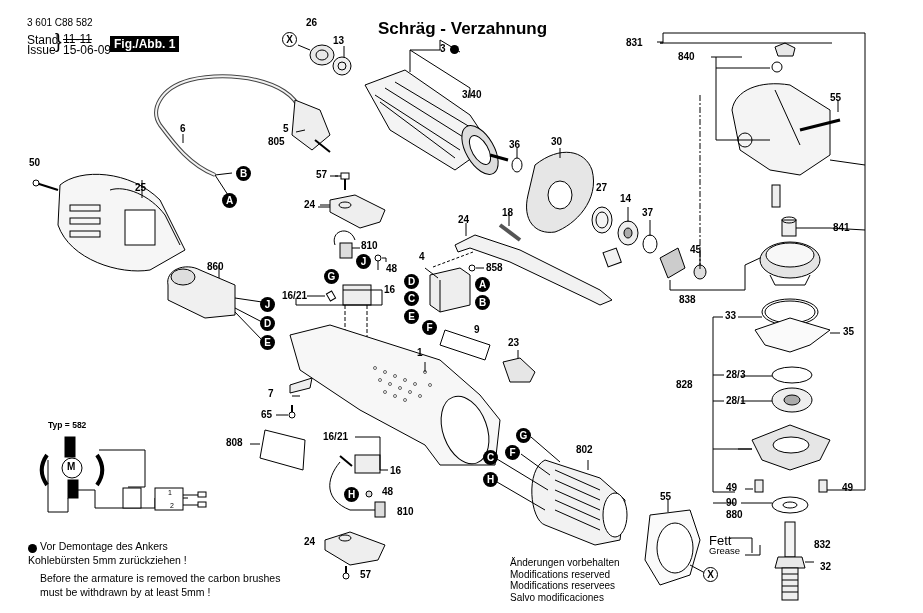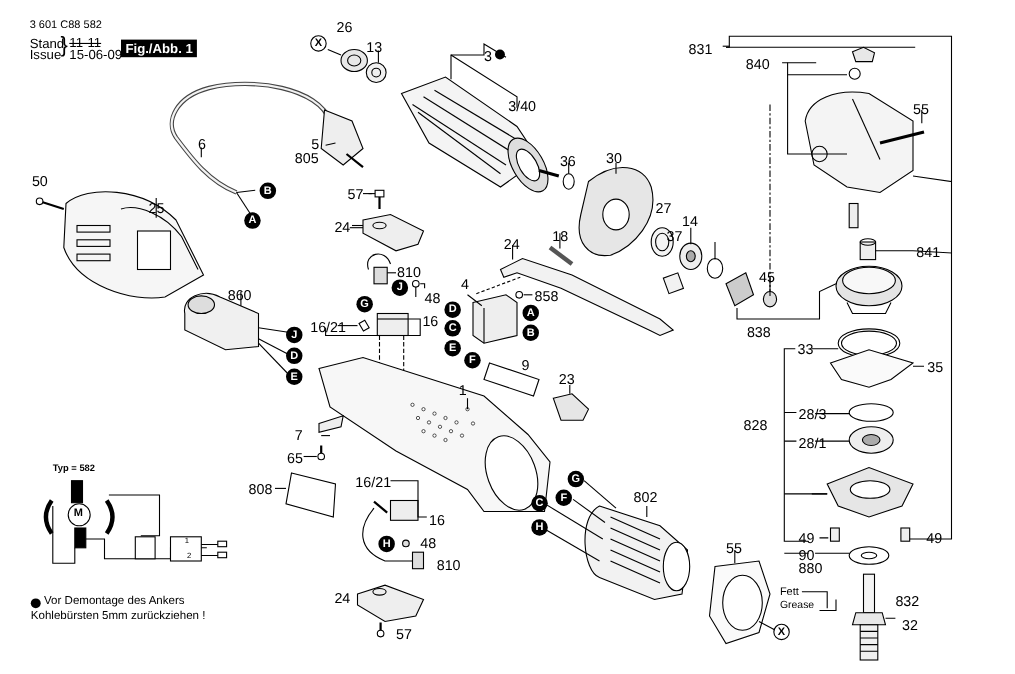--- a/index.html
+++ b/index.html
@@ -1,19 +1,19 @@
 <!DOCTYPE html>
 <html><head>
 <meta charset="utf-8">
 <style>
   html, body { margin: 0; padding: 0; background: #ffffff; }
   body { width: 923px; height: 613px; position: relative; overflow: hidden;
          font-family: "Liberation Sans", sans-serif; color: #000; }
   #stage { position: absolute; left: 0; top: 0; width: 923px; height: 613px; }
-  .lbl { position: absolute; font-weight: normal; font-size: 13px; line-height: 1; white-space: nowrap; }
+  .lbl { position: absolute; font-weight: bold; font-size: 10px; line-height: 1; white-space: nowrap; }
   .hdr { position: absolute; font-size: 12px; line-height: 1.05; }
   .title { position: absolute; left: 378px; top: 19px; font-size: 17px; font-weight: bold; }
   .fig { position: absolute; left: 110px; top: 36px; background: #000; color: #fff; font-weight: bold;
          font-size: 12px; padding: 1px 4px; }
   .badge { position: absolute; width: 15px; height: 15px; border-radius: 50%; background: #000; color: #fff;
            font-size: 10px; font-weight: bold; display: flex; align-items: center; justify-content: center; }
   .xcirc { position: absolute; width: 15px; height: 15px; border-radius: 50%; background: #fff; border: 1px solid #000;
            font-size: 10px; font-weight: bold; display: flex; align-items: center; justify-content: center; box-sizing: border-box; }
   .note { position: absolute; font-size: 10.5px; line-height: 1.3; }
   .mods { position: absolute; left: 510px; top: 557px; font-size: 10px; line-height: 1.15; }
@@ -348,38 +348,39 @@
     </g>
   </svg>
 
   <div class="hdr" style="left:27px;top:18px;font-size:10px">3 601 C88 582</div>
   <div class="hdr" style="left:27px;top:34px">Stand</div>
   <div class="hdr" style="left:63px;top:33px;text-decoration:line-through">11-11</div>
   <div class="hdr" style="left:27px;top:44px">Issue</div>
   <div class="hdr" style="left:63px;top:44px">15-06-09</div>
   <div class="hdr" style="left:55px;top:31px;font-size:20px;line-height:1">}</div>
   <div class="fig">Fig./Abb. 1</div>
+  <div class="title">Schräg - Verzahnung</div>
 
   <div class="lbl" style="left:306px;top:18px">26</div>
   <div class="lbl" style="left:333px;top:36px">13</div>
   <div class="lbl" style="left:440px;top:44px">3</div>
   <span style="position:absolute;left:450px;top:45px;width:9px;height:9px;border-radius:50%;background:#000"></span>
   <div class="lbl" style="left:462px;top:90px">3/40</div>
   <div class="lbl" style="left:180px;top:124px">6</div>
   <div class="lbl" style="left:283px;top:124px">5</div>
   <div class="lbl" style="left:268px;top:137px">805</div>
   <div class="lbl" style="left:29px;top:158px">50</div>
   <div class="lbl" style="left:135px;top:183px">25</div>
   <div class="lbl" style="left:316px;top:170px">57</div>
   <div class="lbl" style="left:304px;top:200px">24</div>
   <div class="lbl" style="left:509px;top:140px">36</div>
   <div class="lbl" style="left:551px;top:137px">30</div>
   <div class="lbl" style="left:596px;top:183px">27</div>
   <div class="lbl" style="left:620px;top:194px">14</div>
-  <div class="lbl" style="left:606px;top:208px">37</div>
+  <div class="lbl" style="left:642px;top:208px">37</div>
   <div class="lbl" style="left:458px;top:215px">24</div>
   <div class="lbl" style="left:502px;top:208px">18</div>
   <div class="lbl" style="left:361px;top:241px">810</div>
   <div class="lbl" style="left:386px;top:264px">48</div>
   <div class="lbl" style="left:207px;top:262px">860</div>
   <div class="lbl" style="left:282px;top:291px">16/21</div>
   <div class="lbl" style="left:384px;top:285px">16</div>
   <div class="lbl" style="left:419px;top:252px">4</div>
   <div class="lbl" style="left:486px;top:263px">858</div>
   <div class="lbl" style="left:474px;top:325px">9</div>
@@ -445,20 +446,28 @@
   <div class="badge" style="left:344px;top:487px">H</div>
 
   <div class="xcirc" style="left:282px;top:32px">X</div>
   <div class="xcirc" style="left:703px;top:567px">X</div>
 
   <div class="hdr" style="left:48px;top:421px;font-weight:bold;font-size:8.5px">Typ = 582</div>
   <div class="hdr" style="left:67px;top:462px;font-weight:bold;font-size:10px">M</div>
   <div class="hdr" style="left:168px;top:489px;font-size:7px">1</div>
   <div class="hdr" style="left:170px;top:502px;font-size:7px">2</div>
 
-  <div class="hdr" style="left:709px;top:534px;font-size:10px">Fett</div>
+  <div class="hdr" style="left:709px;top:534px;font-size:13px">Fett</div>
   <div class="hdr" style="left:709px;top:546px;font-size:9.5px">Grease</div>
 
   <span style="position:absolute;left:28px;top:544px;width:9px;height:9px;border-radius:50%;background:#000"></span>
   <div class="note" style="left:40px;top:540px">Vor Demontage des Ankers</div>
   <div class="note" style="left:28px;top:554px">Kohlebürsten 5mm zurückziehen !</div>
-
+  <div class="note" style="left:40px;top:572px">Before the armature is removed the carbon brushes</div>
+  <div class="note" style="left:40px;top:586px">must be withdrawn by at least 5mm !</div>
+
+  <div class="mods">
+    <div>Änderungen vorbehalten</div>
+    <div>Modifications reserved</div>
+    <div>Modifications reservees</div>
+    <div>Salvo modificaciones</div>
+  </div>
 </div>
 
 </body></html>

